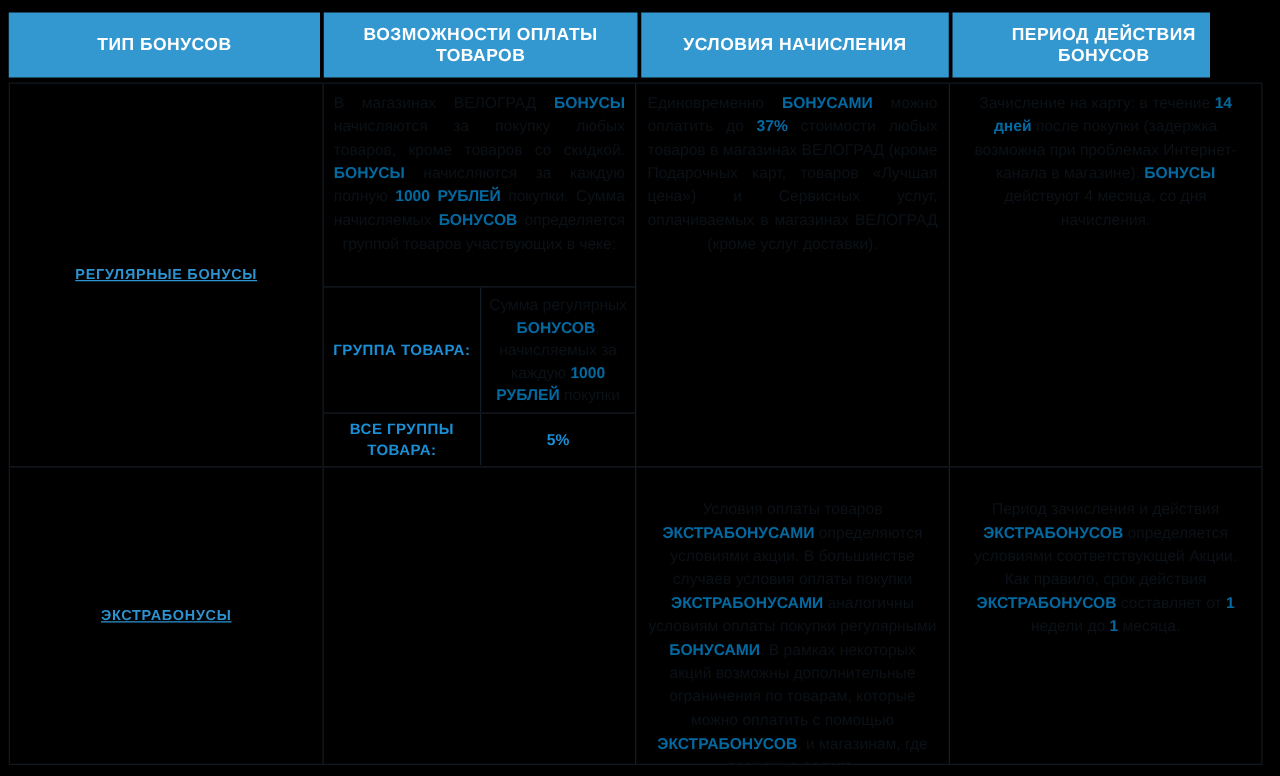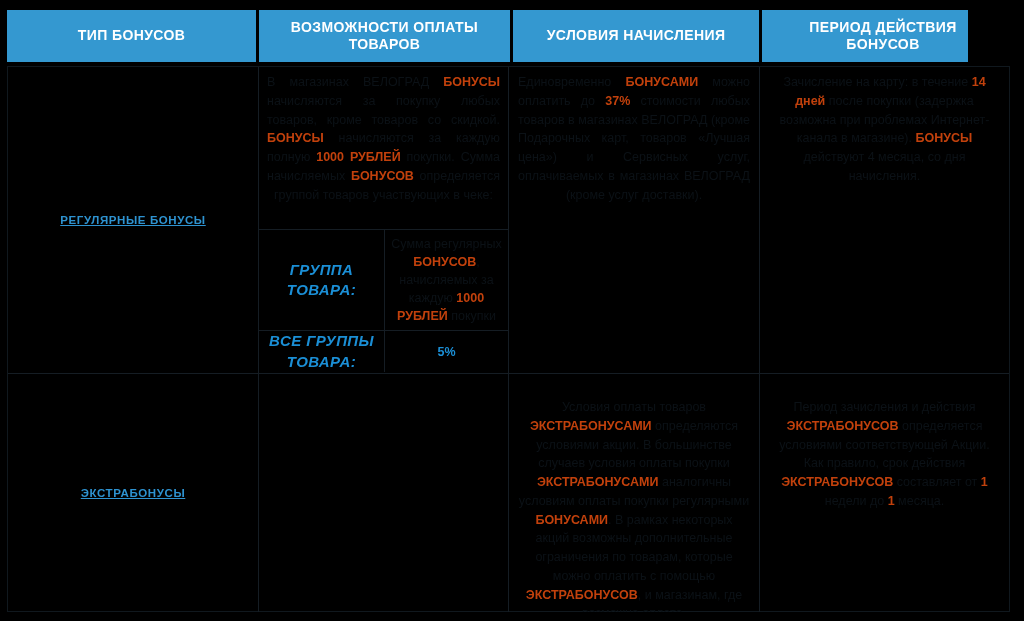--- a/index.html
+++ b/index.html
@@ -109,21 +109,21 @@
   .para {
     font-size: 12.5px;
     line-height: 1.5;
     color: #0b1116;
     margin: 0;
   }
   .para.just { text-align: justify; text-align-last: center; }
   .para.center { text-align: center; }
 
   .hl {
-    color: #c2410c;
+    color: #0369a1;
     font-weight: bold;
   }
 
   
   .col2-inner {
     display: flex;
     flex-direction: column;
     height: 100%;
   }
   .col2-text {
@@ -157,25 +157,24 @@
     display: flex;
     align-items: center;
     justify-content: center;
     text-align: center;
     box-sizing: border-box;
     padding: 2px 6px;
   }
   .sub-label {
     color: #1b8fd6;
     font-weight: bold;
-    font-size: 15px;
+    font-size: 12px;
     letter-spacing: 0.4px;
     line-height: 1.35;
     text-transform: uppercase;
-    font-style: italic;
   }
   .sub-val {
     color: #1b8fd6;
     font-weight: bold;
     font-size: 12.5px;
   }
   .sub-desc {
     font-size: 12.5px;
     line-height: 1.45;
     color: #0b1116;

